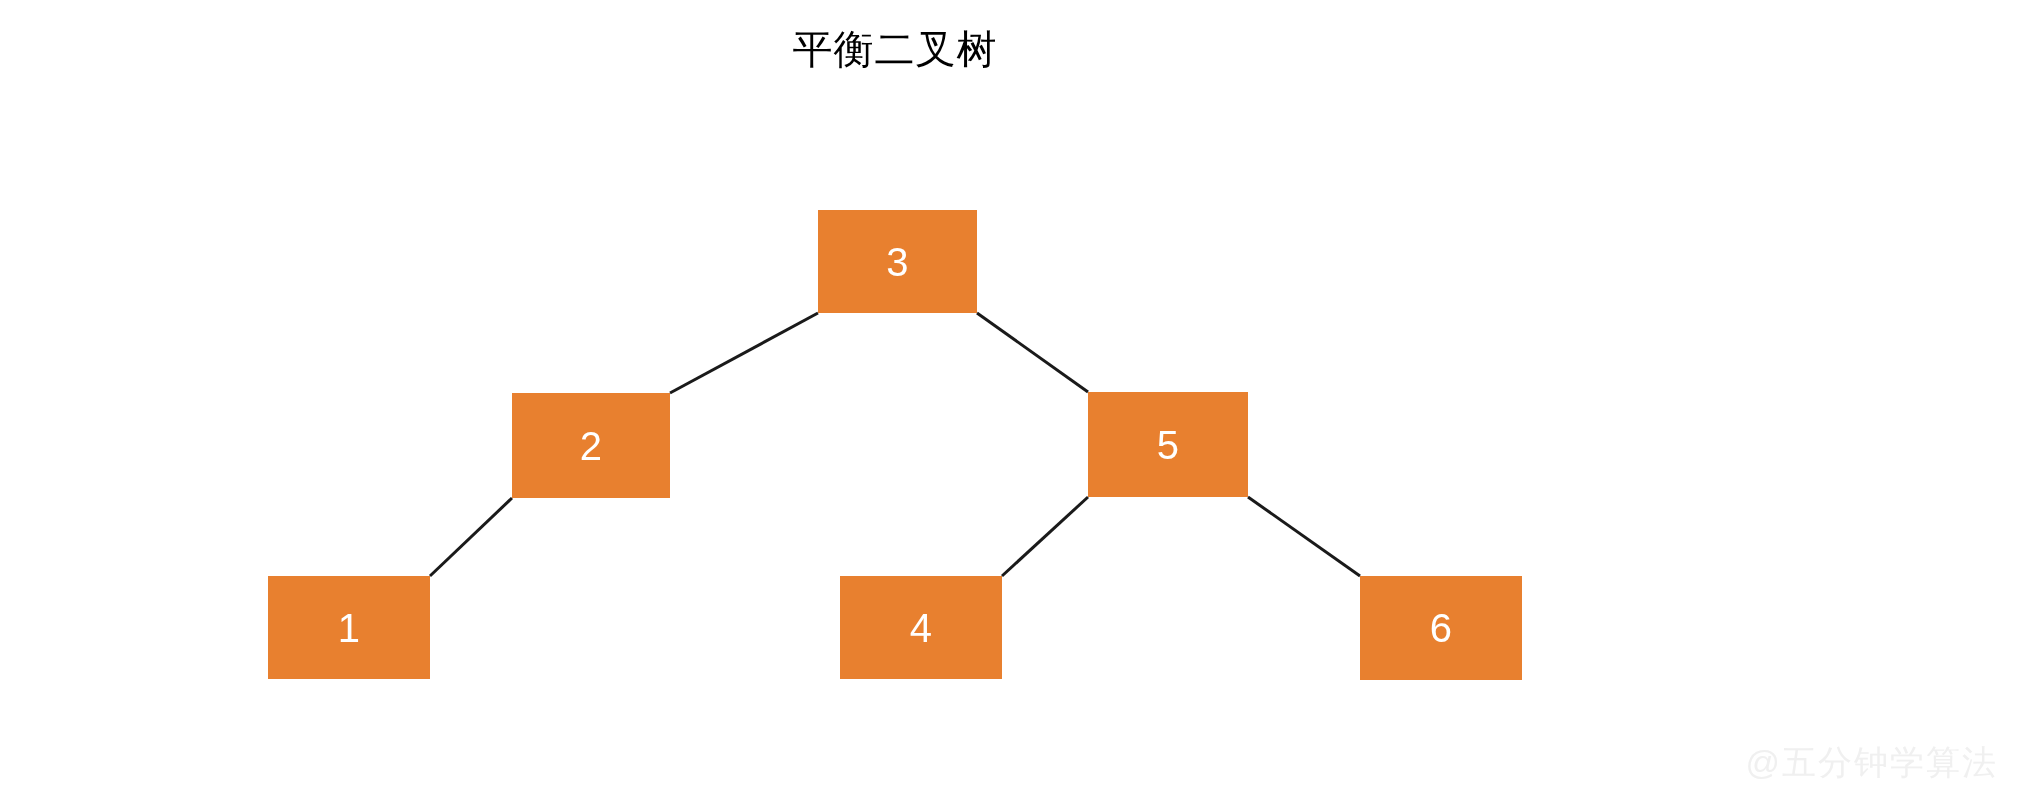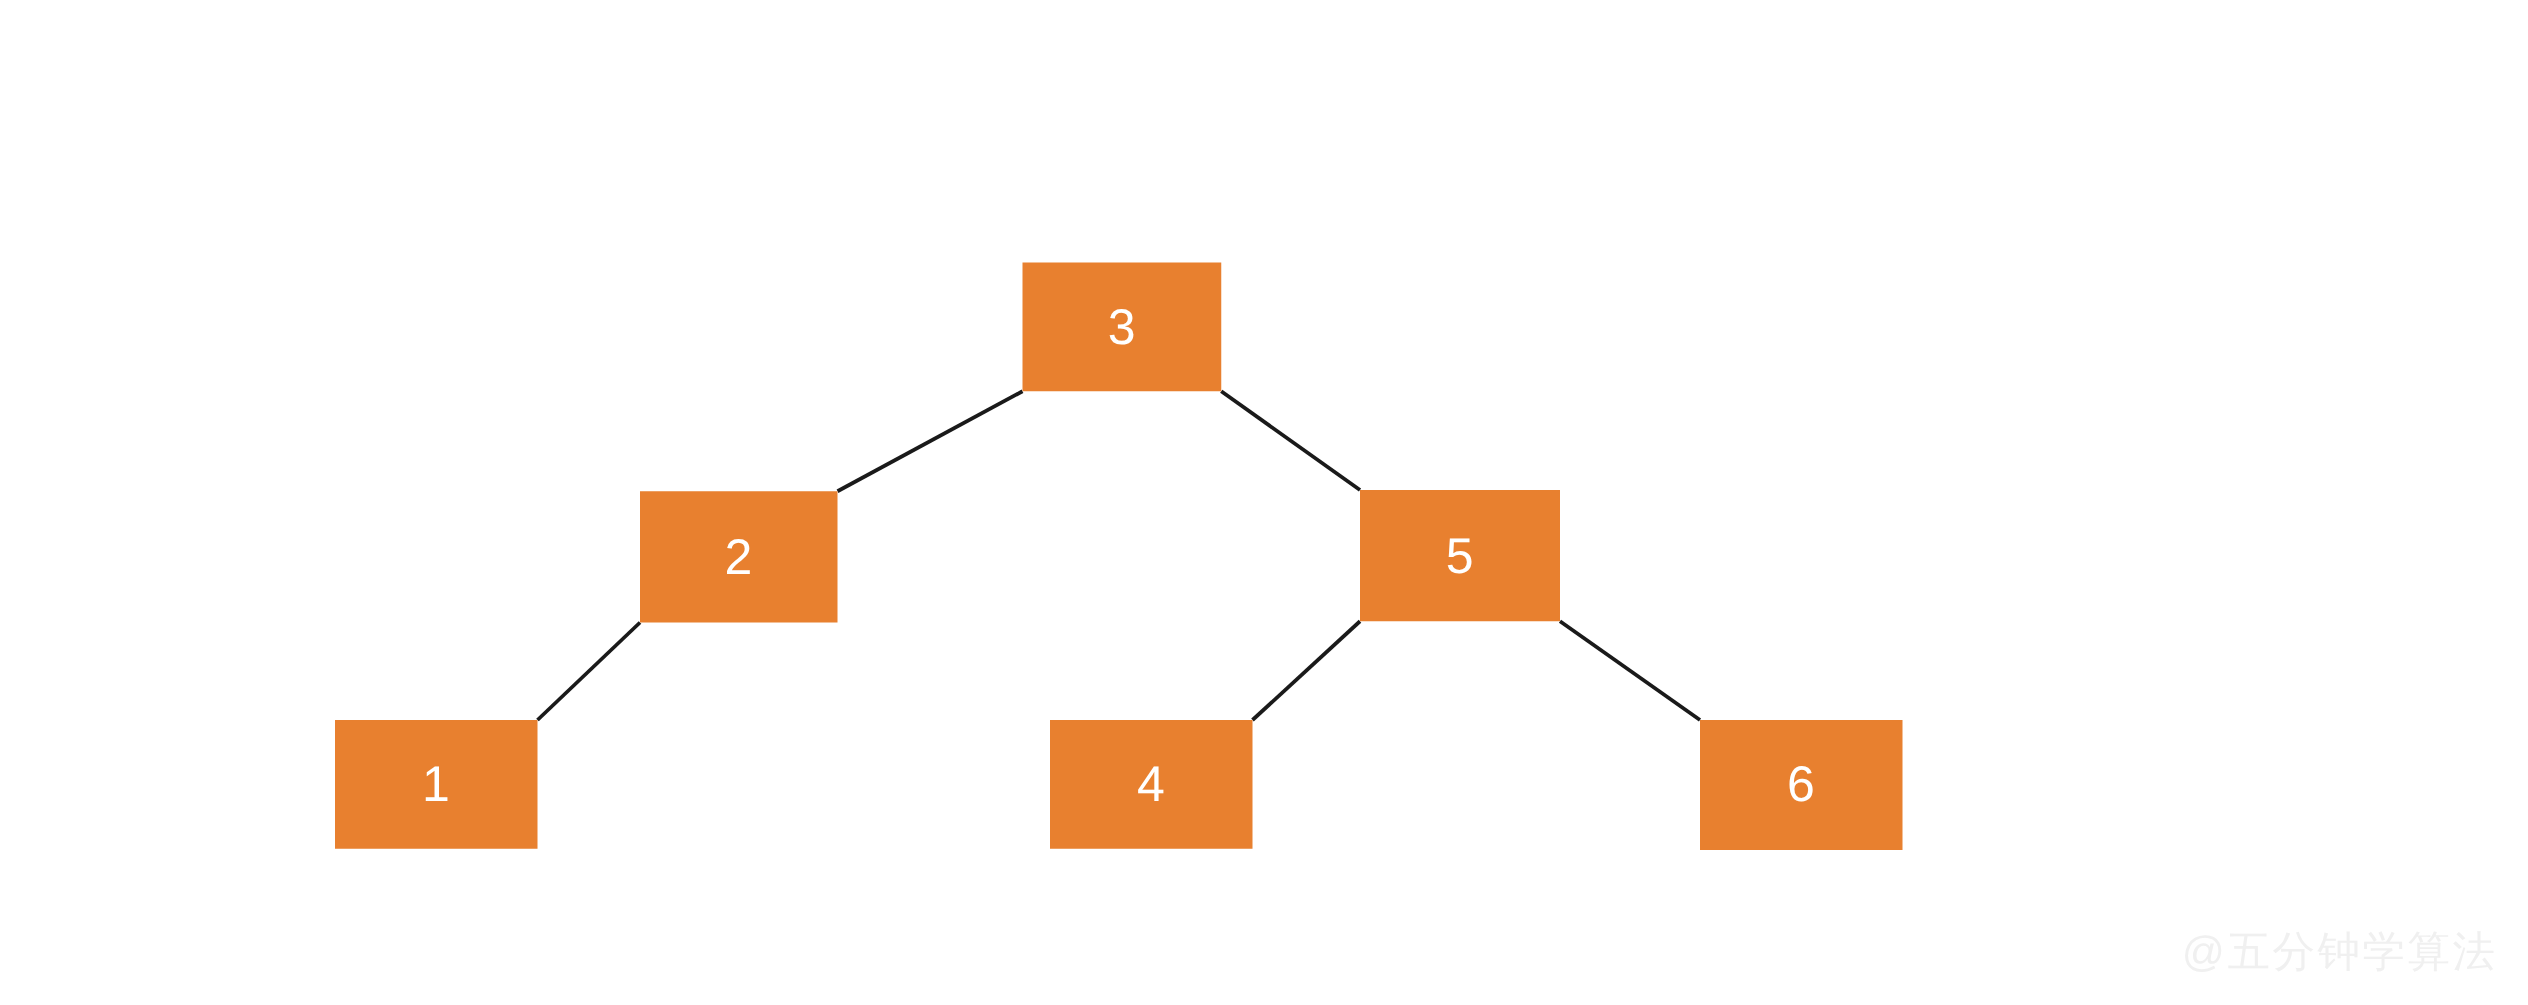--- a/index.html
+++ b/index.html
@@ -64,20 +64,21 @@
     letter-spacing: 2px;
     white-space: nowrap;
     user-select: none;
   }
 </style>
 </head>
 <body style="background: rgb(255, 255, 255);">
 
 <div id="diagram-canvas">
 
+  <div id="diagram-title" style="color: rgb(0, 0, 0);">平衡二叉树</div>
 
   <svg class="edge-layer" id="edge-layer" viewBox="0 0 2022 804" width="2022" height="804" xmlns="http://www.w3.org/2000/svg">
       <line x1="818" y1="313" x2="670" y2="393" stroke="#1a1a1a" stroke-width="3" stroke-linecap="butt"></line>
       <line x1="977" y1="313" x2="1088" y2="392" stroke="#1a1a1a" stroke-width="3" stroke-linecap="butt"></line>
       <line x1="512" y1="498" x2="430" y2="576" stroke="#1a1a1a" stroke-width="3" stroke-linecap="butt"></line>
       <line x1="1088" y1="497" x2="1002" y2="576" stroke="#1a1a1a" stroke-width="3" stroke-linecap="butt"></line>
       <line x1="1248" y1="497" x2="1360" y2="576" stroke="#1a1a1a" stroke-width="3" stroke-linecap="butt"></line>
     </svg>
 
   <div id="node-layer">

